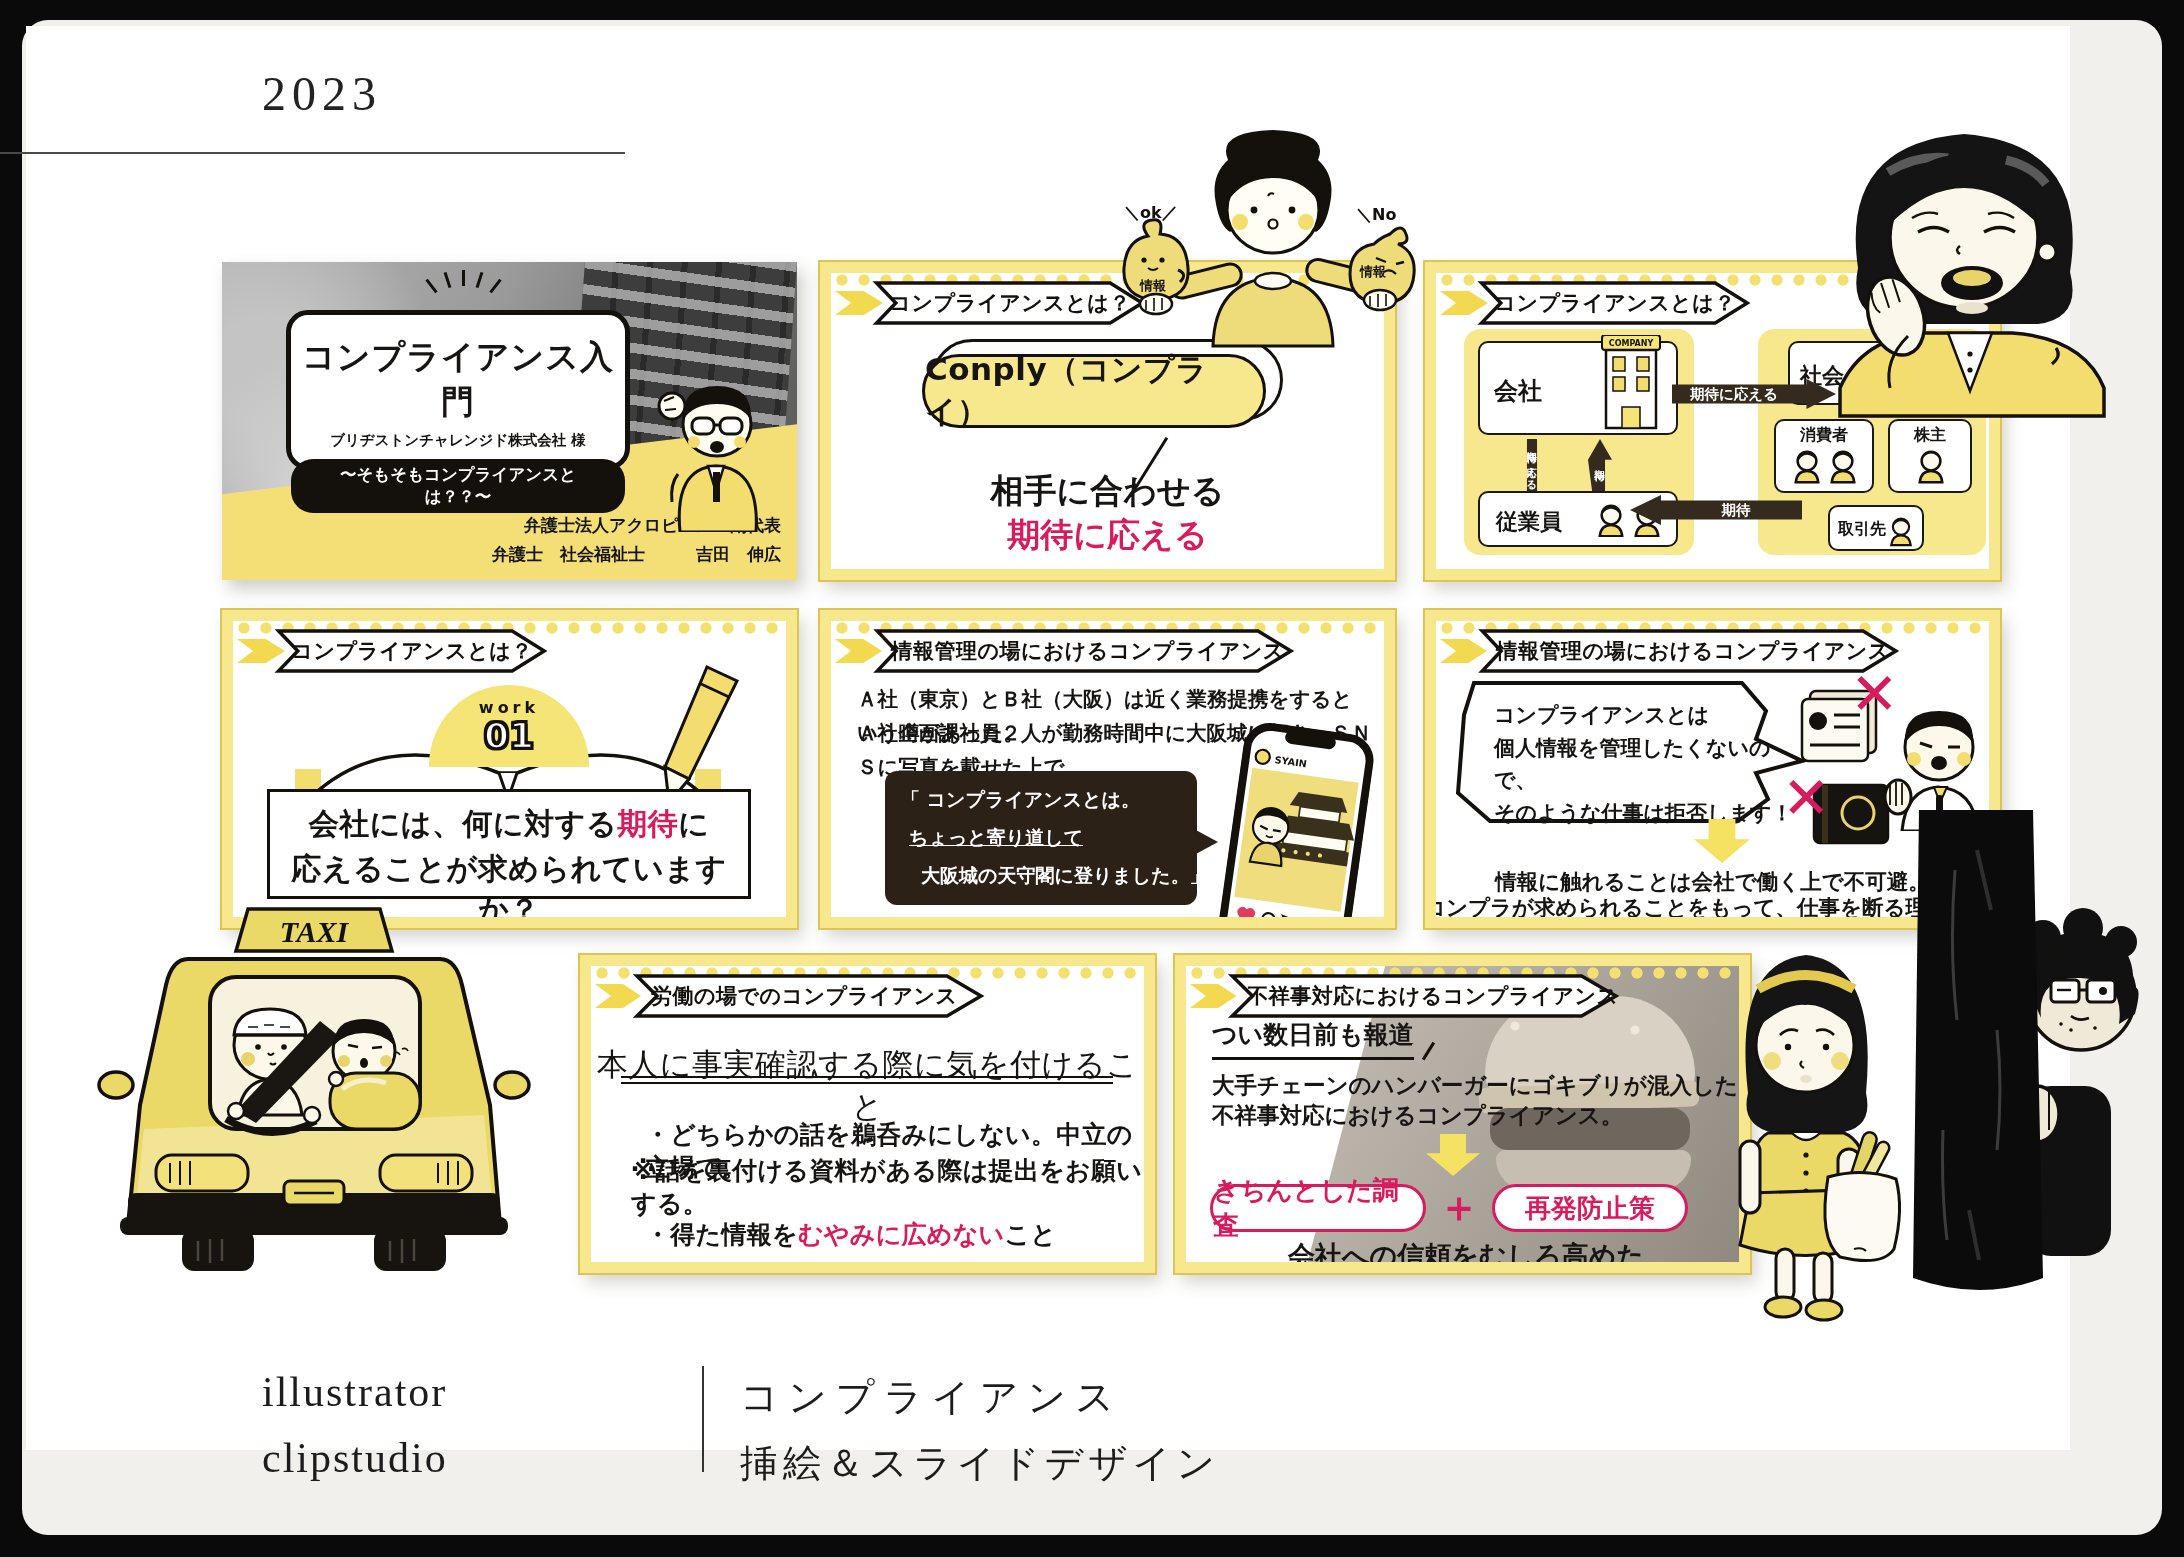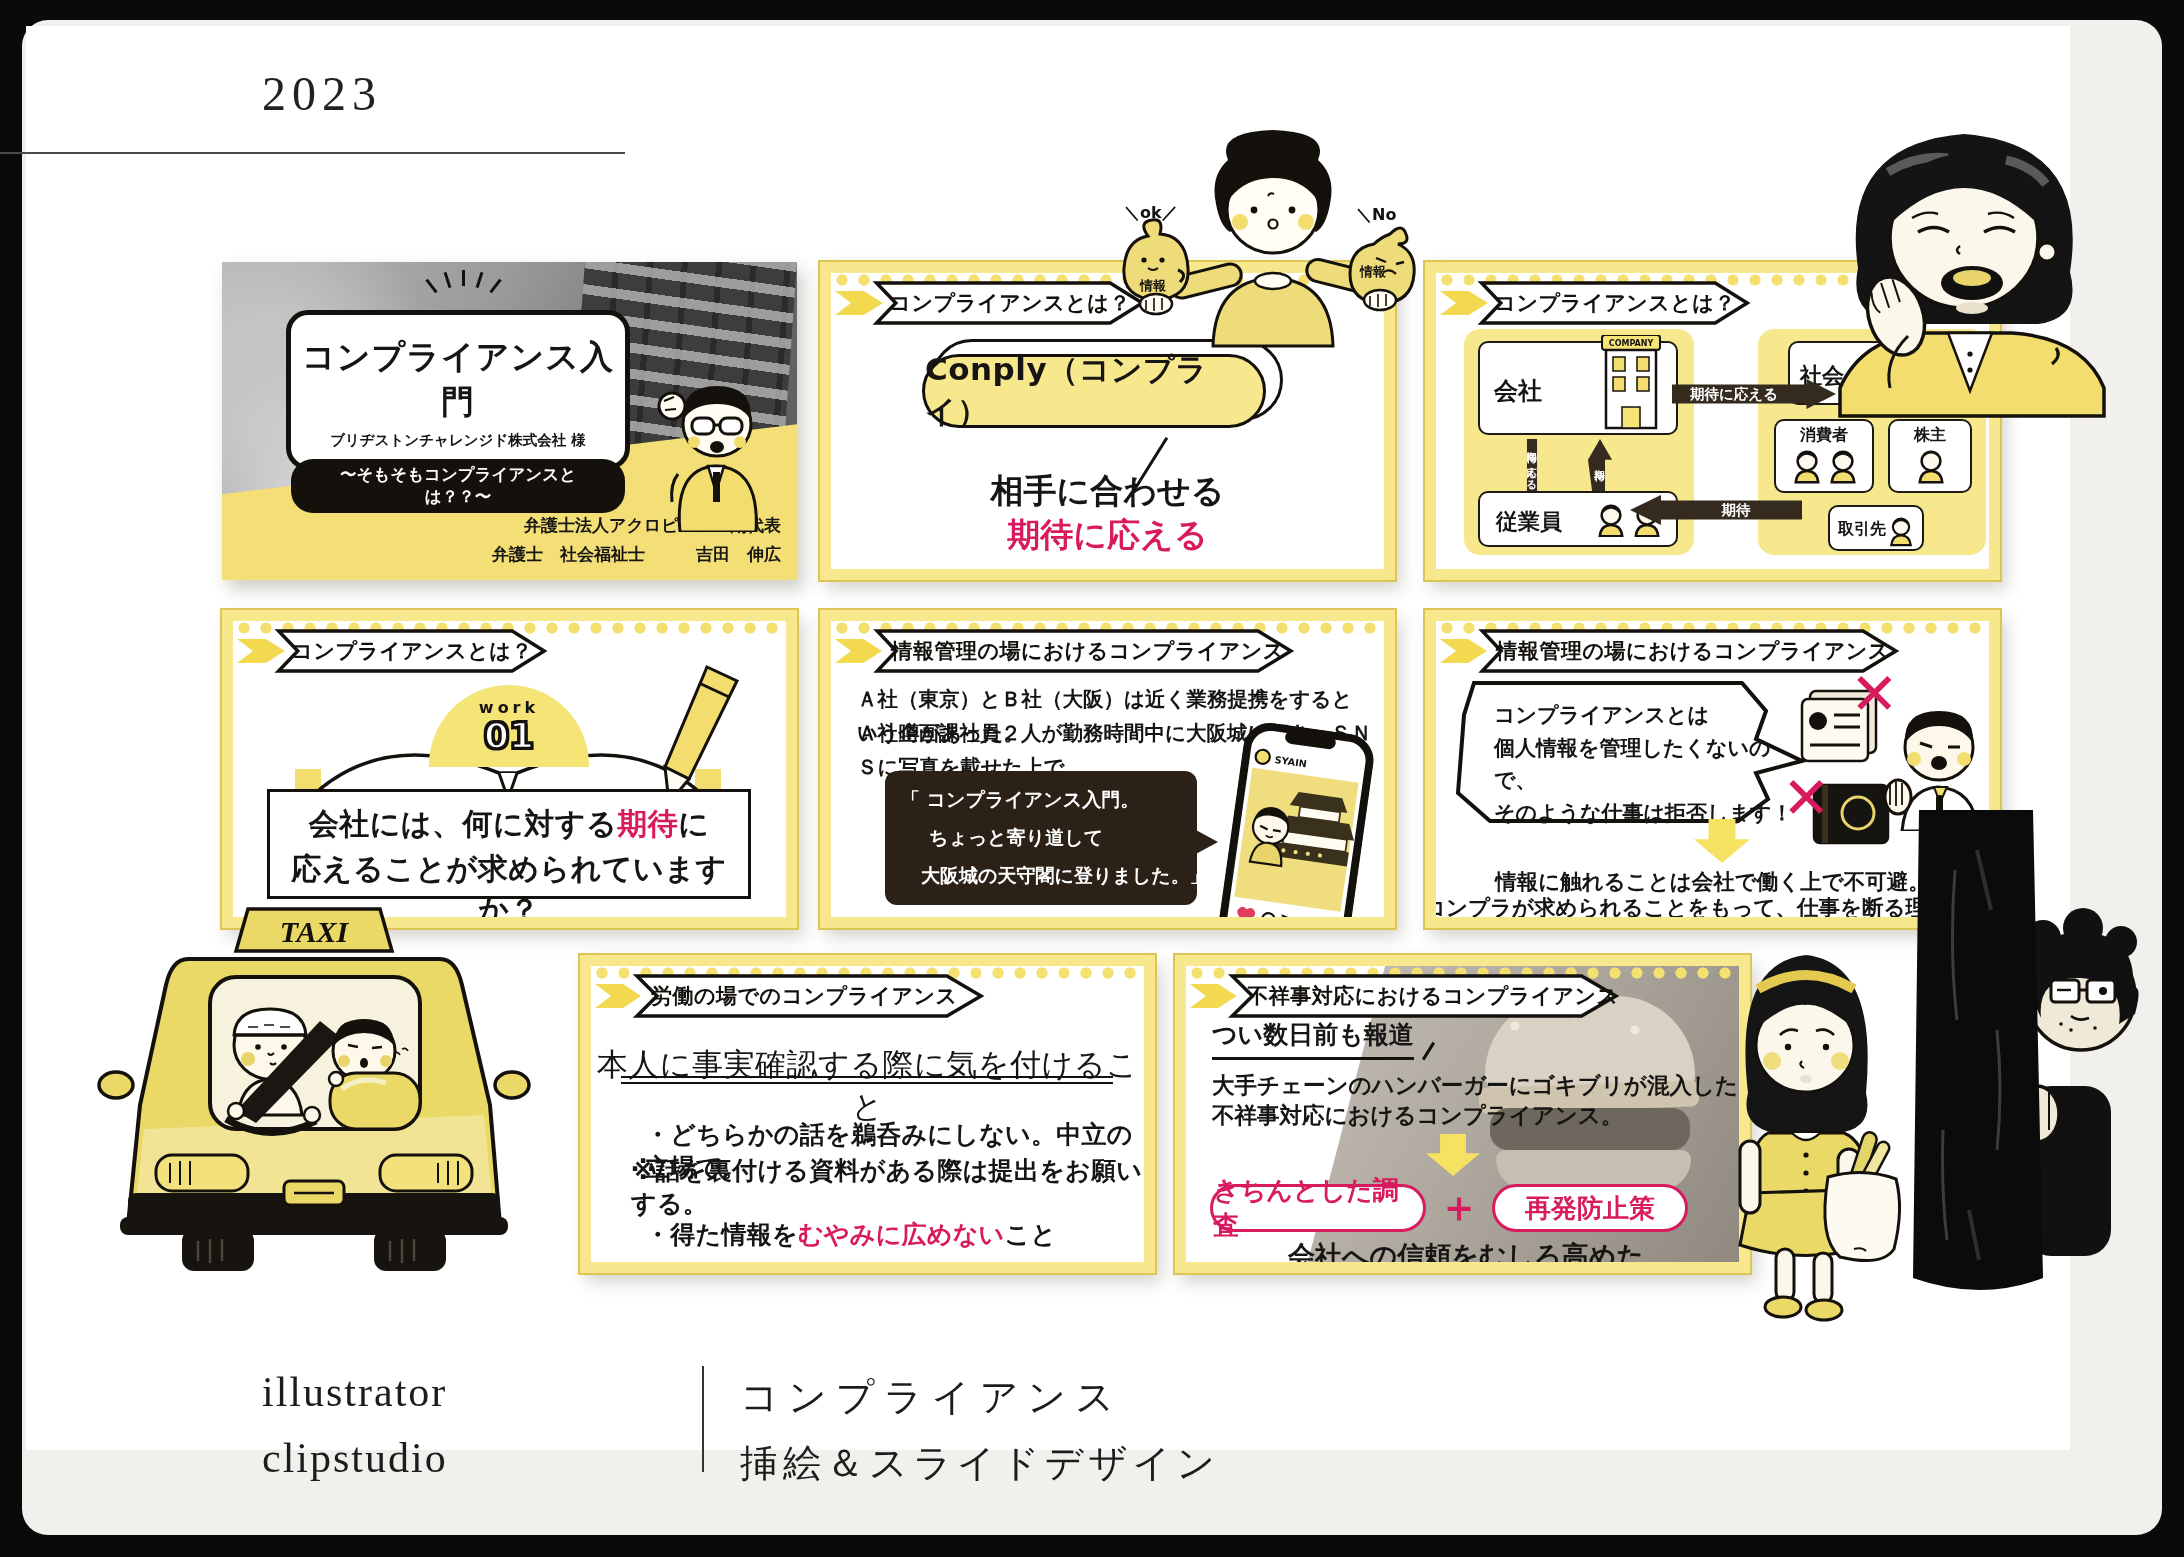--- a/index.html
+++ b/index.html
@@ -350,22 +350,22 @@
       </svg>
       <span class="tag-label">コンプライアンスとは？</span>
     </div>
   </div>
 
   <div class="slide" style="left:820px;top:610px;">
     <div class="garland"></div>
     <div class="sns-body" style="top:62px;">Ａ社（東京）とＢ社（大阪）は近く業務提携をするという噂があった。</div>
     <div class="sns-body" style="top:96px;">Ａ社企画課社員２人が勤務時間中に大阪城に行き、ＳＮＳに写真を載せた上で、</div>
     <div class="kbubble">
-      <div style="left:16px;top:16px;">「 コンプライアンス入門。</div>
-      <div style="left:44px;top:54px;">ちょっと寄り道して</div>
+      <div style="left:16px;top:16px;">「 コンプライアンスとは。</div>
+      <div style="left:24px;top:54px;text-decoration:underline;">ちょっと寄り道して</div>
       <div style="left:36px;top:92px;">大阪城の天守閣に登りました。」</div>
       <div class="b-tail"></div>
     </div>
     <div class="phone">
       <svg viewBox="0 0 150 280">
         <rect x="5" y="5" width="140" height="270" rx="26" fill="#fff" stroke="#14110d" stroke-width="9"></rect>
         <rect x="46" y="6" width="58" height="15" rx="8" fill="#14110d"></rect>
         <circle cx="24" cy="40" r="8" fill="#f2dd6e" stroke="#14110d" stroke-width="2.5"></circle>
         <text x="38" y="45" font-size="11" font-weight="bold" fill="#14110d">SYAIN</text>
         <rect x="14" y="54" width="122" height="148" fill="#f0dd7d"></rect>

